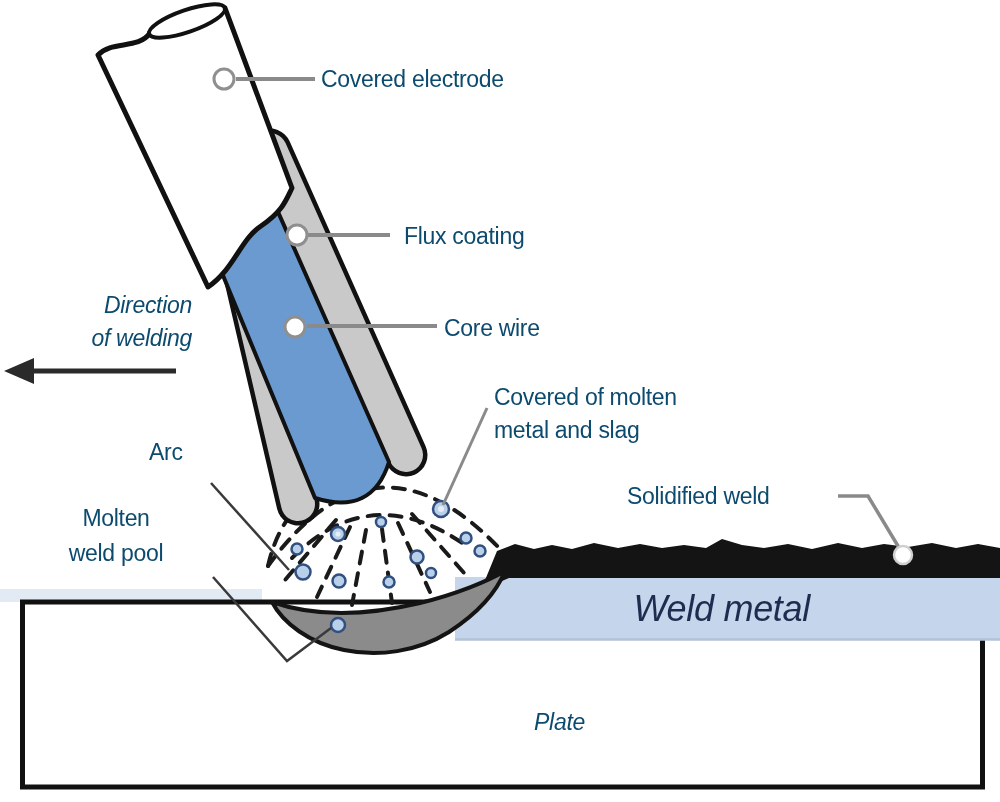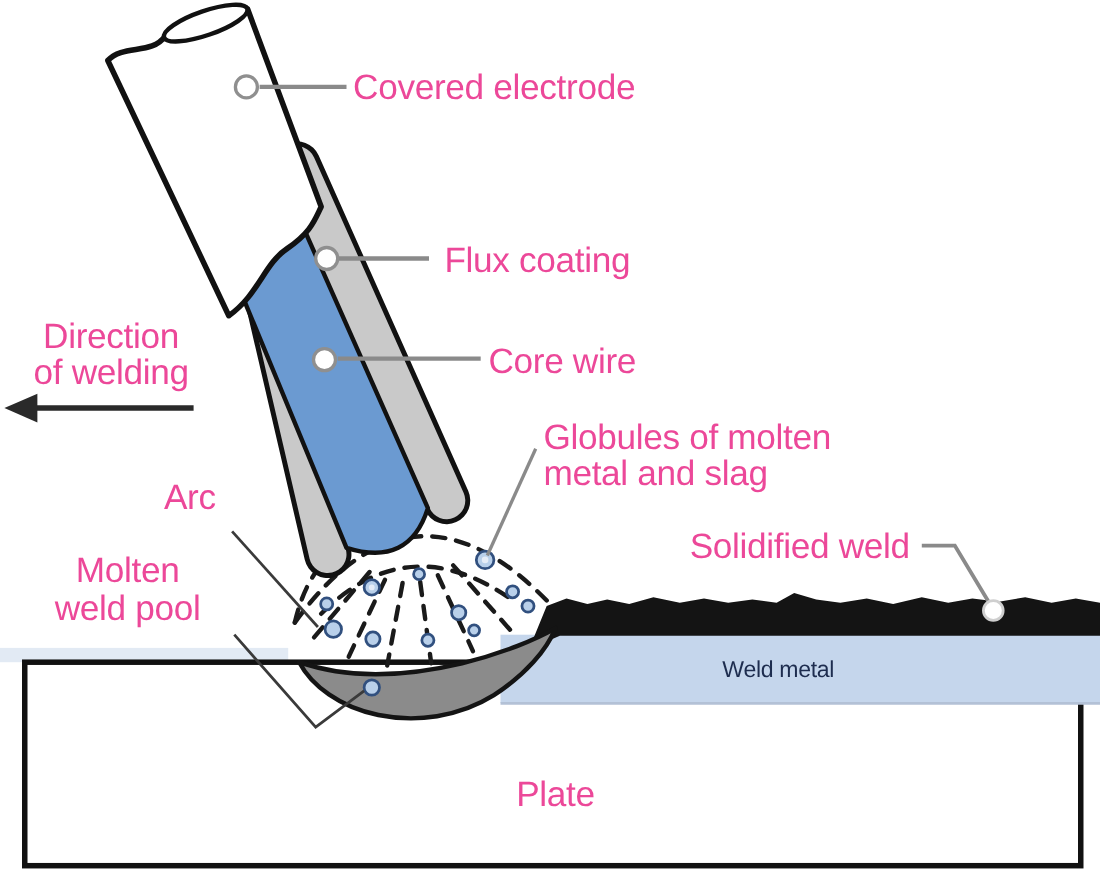--- a/index.html
+++ b/index.html
@@ -2,27 +2,27 @@
 <html><head>
 <meta charset="utf-8">
 <style>
   html,body{margin:0;padding:0;background:#ffffff;}
   #stage{
     position:relative;width:1000px;height:802px;background:#ffffff;
     overflow:hidden;font-family:"Liberation Sans",sans-serif;
   }
   #stage svg{position:absolute;left:0;top:0;}
   .label{
-    position:absolute;font-size:32px;color:#ec4899;line-height:33px;
+    position:absolute;font-size:23px;color:#0c4a6e;line-height:33px;
     white-space:nowrap;letter-spacing:-0.3px;
   }
   .label .ln{display:block;}
-  .center{text-align:center;}
+  .center{text-align:right;font-style:italic;}
   .right{text-align:center;}
-  .navy{color:#1e2d4f;font-size:21px;}
+  .navy{color:#1e2d4f;font-size:36px;}
 </style>
 </head>
 <body>
 
 <div id="stage">
 
 <svg width="1000" height="802" viewBox="0 0 1000 802">
 
   <rect x="0" y="589" width="262" height="13" fill="#e2eaf4"></rect>
 
@@ -115,21 +115,21 @@
   </g>
 </svg>
 
   <div class="label" style="left:321px;top:63px;">Covered electrode</div>
 
   <div class="label" style="left:404px;top:220px;">Flux coating</div>
 
   <div class="label" style="left:444px;top:312px;">Core wire</div>
 
   <div class="label" style="left:494px;top:381px;">
-    <span class="ln">Globules of molten</span>
+    <span class="ln">Covered of molten</span>
     <span class="ln">metal and slag</span>
   </div>
 
   <div class="label" style="left:627px;top:480px;">Solidified weld</div>
 
   <div class="label center" style="left:10px;top:289px;width:182px;">
     <span class="ln">Direction</span>
     <span class="ln">of welding</span>
   </div>
 

